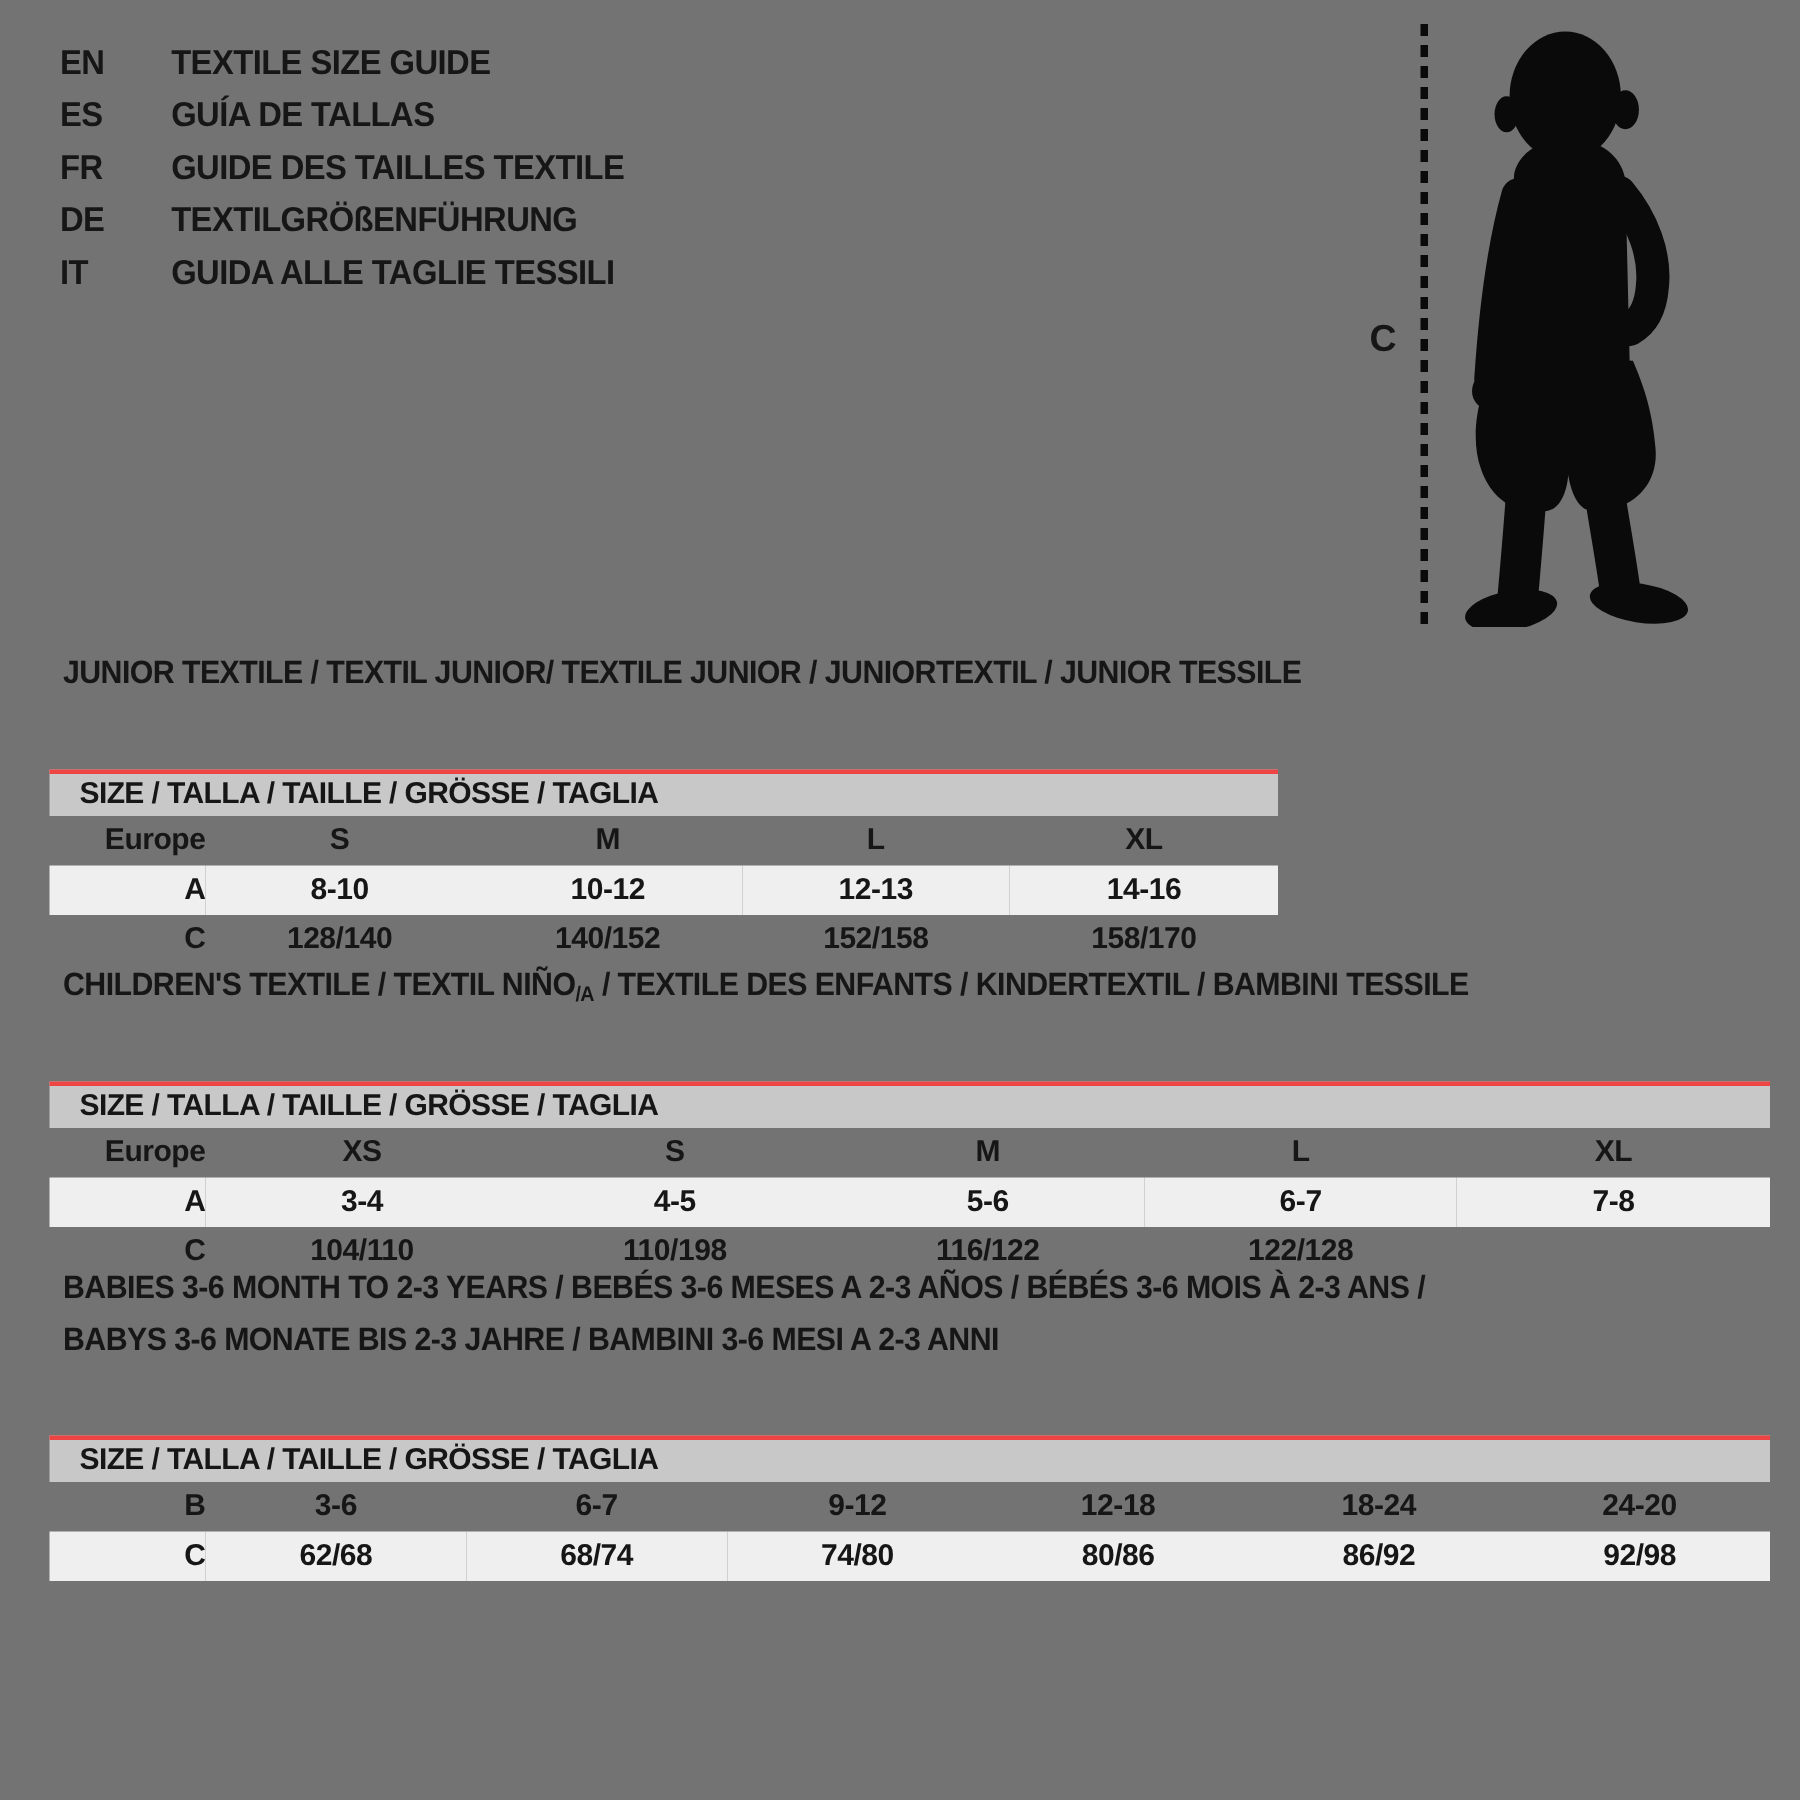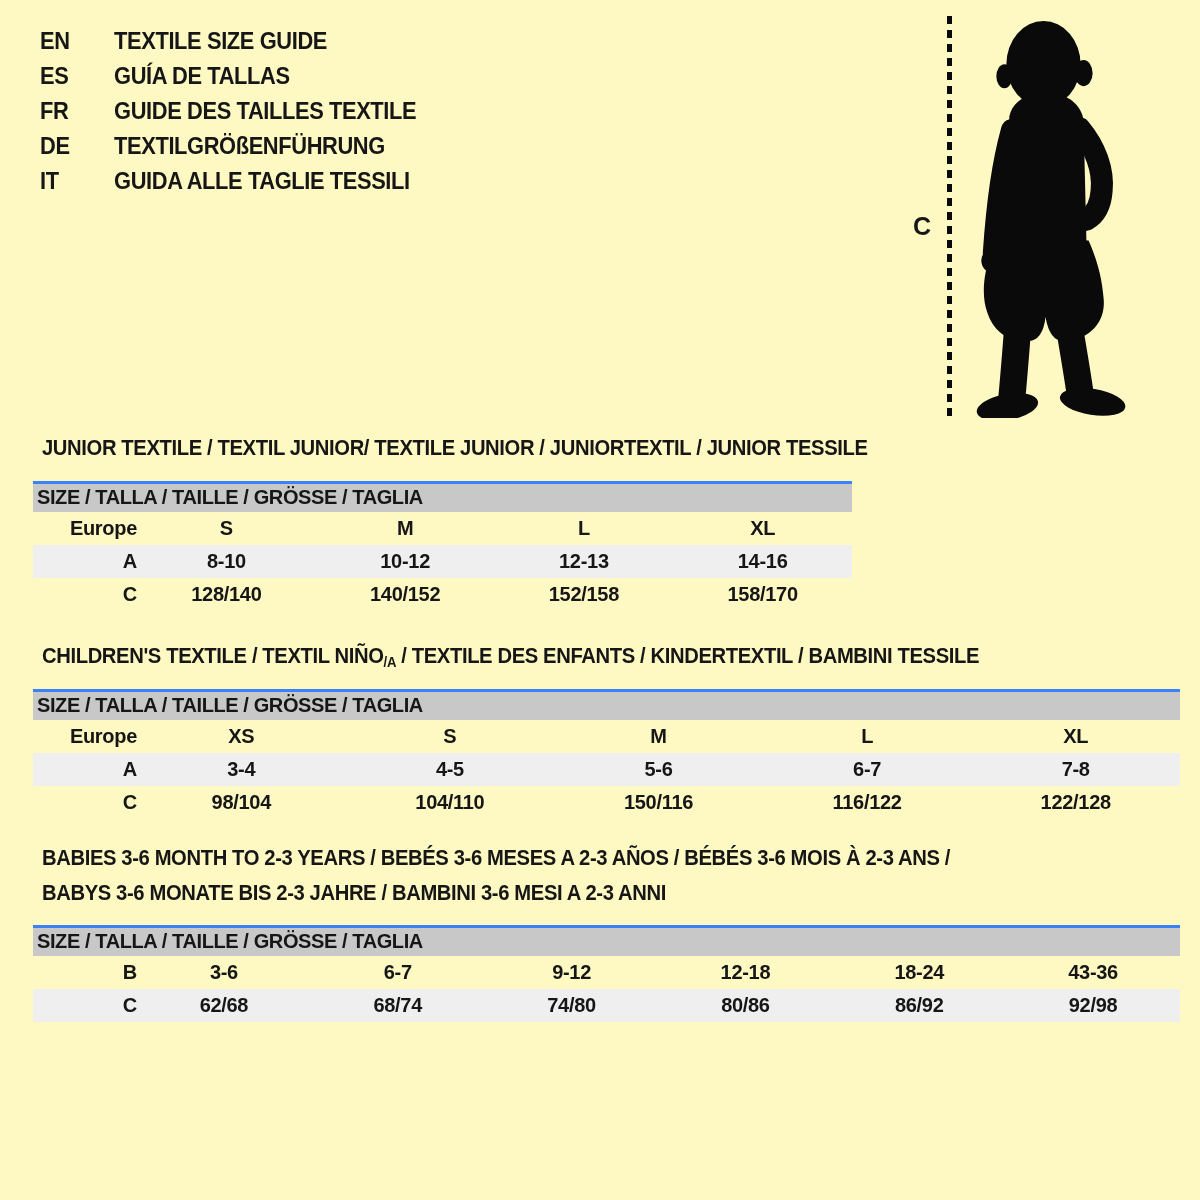--- a/index.html
+++ b/index.html
@@ -2,21 +2,21 @@
 <html><head>
 <meta charset="utf-8">
 <style>
   * { margin:0; padding:0; box-sizing:border-box; }
   html,body { background:#ffffff; }
   body {
     width:1200px; height:1200px;
     font-family:"Liberation Sans","DejaVu Sans",sans-serif;
     font-weight:bold; color:#161616;
   }
-  .page { position:relative; width:1200px; height:1200px; overflow:hidden; background:#fef9c3; }
+  .page { position:relative; width:1200px; height:1200px; overflow:hidden; background:#737373; }
 
   
   .langs { position:absolute; left:40px; top:24px; }
   .lang-row { height:35px; line-height:35px; font-size:23px; letter-spacing:-0.4px;
               transform:scaleX(0.95); transform-origin:left center; white-space:nowrap; }
   .lang-code { display:inline-block; width:78px; }
 
   
   .dotline { position:absolute; left:947px; top:16px; width:5px; height:402px;
              background:repeating-linear-gradient(to bottom,#0a0a0a 0 8px,transparent 8px 14px); }
@@ -26,23 +26,23 @@
   
   .sec-title { position:absolute; left:42px; font-size:21.5px; letter-spacing:-0.4px;
                line-height:35px; transform:scaleX(0.94); transform-origin:left top; white-space:nowrap; }
   .sec-title sub, .sub-a { font-size:14px; vertical-align:-4px; }
 
   
   .tbl { position:absolute; left:33px; display:grid; }
   .tbl-junior   { top:481px; width:819px;  grid-template-columns:104px repeat(4,1fr); }
   .tbl-children { top:689px; width:1147px; grid-template-columns:104px repeat(5,1fr); }
   .tbl-babies   { top:925px; width:1147px; grid-template-columns:104px repeat(6,1fr); }
-  .size-bar { grid-column:1/-1; height:31px; background:#c8c8c8; border-top:3px solid #3b82f6;
-              font-size:20px; line-height:27px; padding-left:4px; letter-spacing:-0.4px;
-              transform-origin:left center; white-space:nowrap; }
+  .size-bar { grid-column:1/-1; height:31px; background:#c8c8c8; border-top:3px solid #ef4444;
+              font-size:20px; line-height:27px; padding-left:20px; letter-spacing:-0.4px;
+              transform-origin:left center; white-space:nowrap;margin-top:32px; }
   .cell { height:33px; line-height:33px; font-size:20px; text-align:center; letter-spacing:-0.3px; }
   .cell.lbl { text-align:right; padding-left:8px; }
   .shade { background:#efefef; }
 
   
   .legend { position:absolute; left:42px; top:1066px; }
   .legend-line { font-size:21px; line-height:38px; letter-spacing:-0.4px;
                  transform:scaleX(0.94); transform-origin:left center; white-space:nowrap; }
 </style>
 </head>
@@ -115,40 +115,39 @@
     <div class="cell">M</div>
     <div class="cell">L</div>
     <div class="cell">XL</div>
     <div class="cell lbl shade">A</div>
     <div class="cell shade">3-4</div>
     <div class="cell shade">4-5</div>
     <div class="cell shade">5-6</div>
     <div class="cell shade">6-7</div>
     <div class="cell shade">7-8</div>
     <div class="cell lbl">C</div>
-    <div class="cell">98/104</div>
     <div class="cell">104/110</div>
-    <div class="cell">150/116</div>
+    <div class="cell">110/198</div>
     <div class="cell">116/122</div>
     <div class="cell">122/128</div>
   </div>
 
   <h2 class="sec-title" style="top:841px">
     <span style="display:block">BABIES 3-6 MONTH TO 2-3 YEARS / BEBÉS 3-6 MESES A 2-3 AÑOS / BÉBÉS 3-6 MOIS À 2-3 ANS /</span>
     <span style="display:block">BABYS 3-6 MONATE BIS 2-3 JAHRE / BAMBINI 3-6 MESI A 2-3 ANNI</span>
   </h2>
   <div class="tbl tbl-babies">
     <div class="size-bar">SIZE / TALLA / TAILLE / GRÖSSE / TAGLIA</div>
     <div class="cell lbl">B</div>
     <div class="cell">3-6</div>
     <div class="cell">6-7</div>
     <div class="cell">9-12</div>
     <div class="cell">12-18</div>
     <div class="cell">18-24</div>
-    <div class="cell">43-36</div>
+    <div class="cell">24-20</div>
     <div class="cell lbl shade">C</div>
     <div class="cell shade">62/68</div>
     <div class="cell shade">68/74</div>
     <div class="cell shade">74/80</div>
     <div class="cell shade">80/86</div>
     <div class="cell shade">86/92</div>
     <div class="cell shade">92/98</div>
   </div>
 
 

